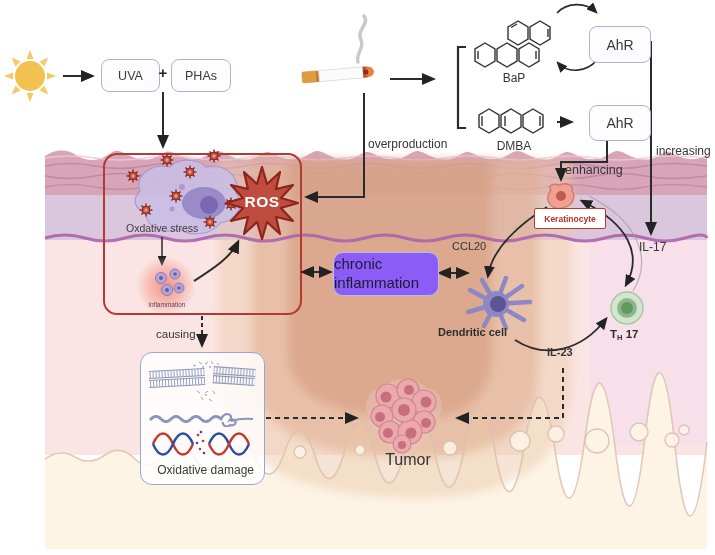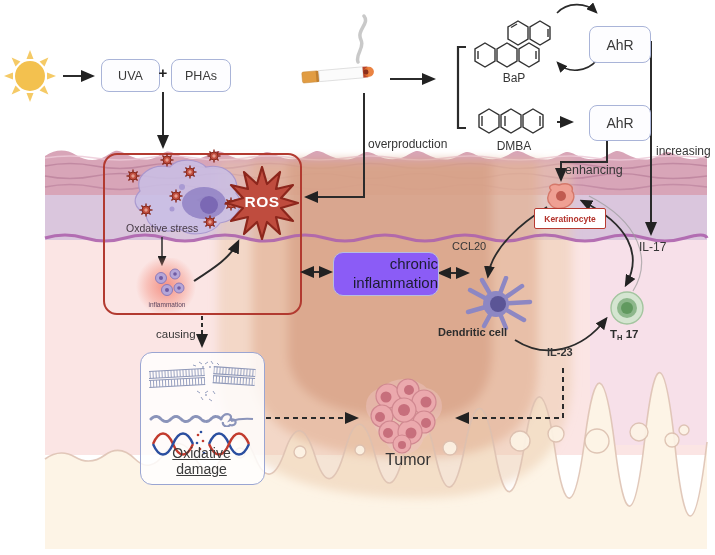--- a/index.html
+++ b/index.html
@@ -8,21 +8,21 @@
   #fig svg{display:block;}
   .abs{position:absolute;}
   .layer{position:absolute;left:0;top:0;}
   .pill{position:absolute;display:flex;align-items:center;justify-content:center;
         background:#fdfdff;border:1.5px solid #a9b4d8;border-radius:8px;
         font-size:12.5px;color:#3a3a3a;}
   .ahr{font-size:14px;margin-left:12px;}
   .lbl{position:absolute;white-space:nowrap;font-size:12px;color:#363636;}
   .small{font-size:11px;}
   .boldlbl{font-weight:bold;color:#2d2d2d;}
-  .center{display:flex;align-items:center;justify-content:center;text-align:right;}
+  .center{display:flex;align-items:center;justify-content:center;text-align:left;}
   #red-box{position:absolute;left:103px;top:153px;width:195px;height:158px;
            border:2.5px solid #b23a30;border-radius:14px;}
   #damage-box{position:absolute;left:140px;top:352px;width:123px;height:131px;
               border:1.6px solid #9aa5d2;border-radius:12px;background:rgba(255,255,255,.82);}
   #chronic-box{position:absolute;left:333px;top:252px;width:104px;height:42px;
                border:1.6px solid #b6bde2;border-radius:10px;background:#8b5cf6;
                font-size:15px;line-height:1.25;color:#1c1c30;}
   #kerat-box{position:absolute;left:534px;top:208px;width:70px;height:19px;
              border:1.3px solid #b73b31;border-radius:2px;background:#ffffff;
              font-size:8.5px;font-weight:bold;color:#b3322b;}
@@ -30,22 +30,22 @@
   #ros-text{position:absolute;inset:0;display:flex;align-items:center;justify-content:center;
             color:#ffffff;font-weight:bold;font-size:15.5px;letter-spacing:.5px;padding-bottom:2px;}
   #infl-glow{position:absolute;left:135px;top:258px;width:62px;height:56px;
              background:radial-gradient(circle at 50% 50%, rgba(242,125,110,.8) 0%,
                         rgba(244,150,135,.45) 45%, rgba(250,200,190,0) 72%);}
   #infl-label{position:absolute;left:139px;top:301px;width:56px;text-align:center;
               font-size:6.5px;color:#5c4660;}
   #oxstress-label{position:absolute;left:126px;top:222px;font-size:10.5px;color:#463a44;}
   #tumor-label{position:absolute;left:378px;top:451px;width:60px;text-align:center;
                font-size:16px;color:#333;}
-  #dmg-label{position:absolute;left:8px;bottom:7px;width:105px;text-align:center;
-             font-size:14px;color:#3b3b3b;text-decoration:underline;}
+  #dmg-label{position:absolute;left:8px;bottom:7px;width:105px;text-align:right;
+             font-size:12px;color:#3b3b3b;}
   .sub{font-size:7.5px;font-weight:bold;vertical-align:-2px;}
   .arrows{pointer-events:none;}
 </style>
 </head>
 <body>
 
 <div id="fig">
 
   <svg class="layer" width="715" height="555">
     <defs>

